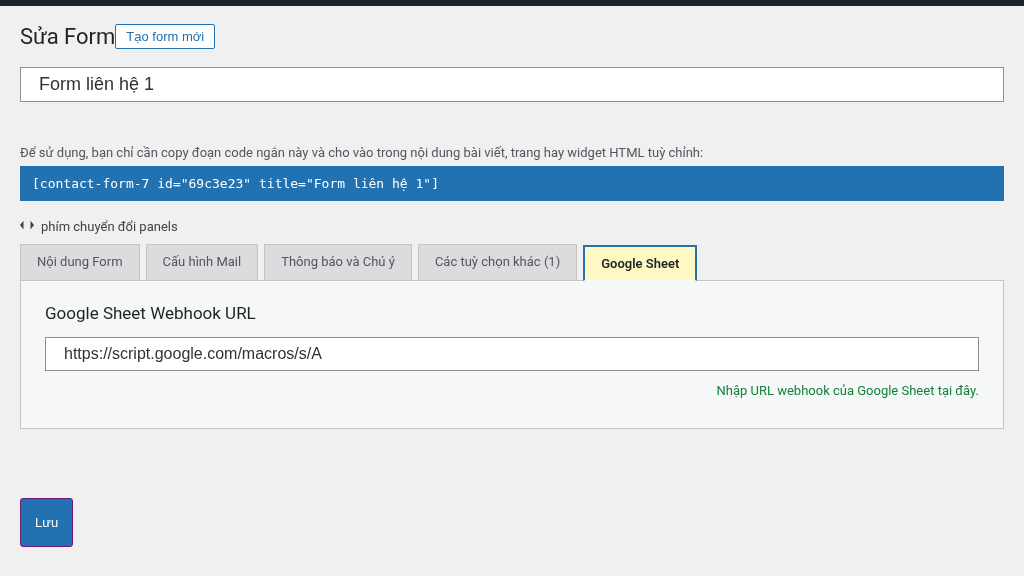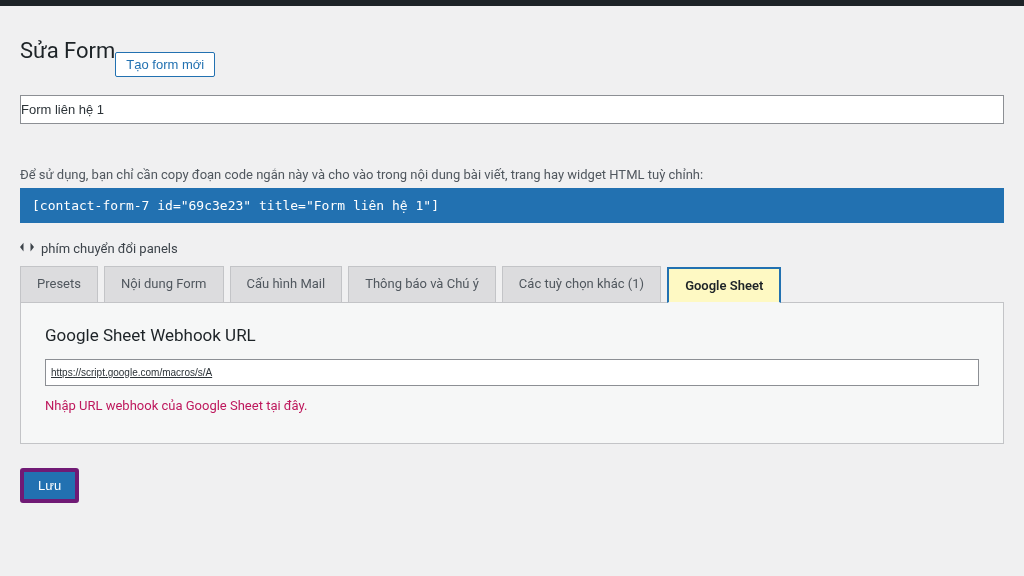--- a/index.html
+++ b/index.html
@@ -28,26 +28,25 @@
       color: #1d2327;
     }
     .new-form-btn {
       border: 1px solid #2271b1;
       color: #2271b1;
       background: #fff;
       padding: 4px 10px;
       font-size: 13px;
       border-radius: 2px;
       cursor: pointer;
-      margin-top: 28px;
     }
     .title-input {
       width: 100%;
-      font-size: 13px;
-      padding: 6px 0;
+      font-size: 18px;
+      padding: 6px 18px;
       border: 1px solid #8c8f94;
       background: #fff;
       color: #2c3338;
       margin-bottom: 14px;
     }
     .help-text {
       font-size: 13px;
       color: #50575e;
       margin-bottom: 6px;
       margin-top: 29px;
@@ -100,40 +99,41 @@
       margin-bottom: 24px;
     }
     .field-label {
       font-size: 17px;
       font-weight: 400;
       color: #1d2327;
       margin-bottom: 14px;
     }
     .webhook-input {
       width: 100%;
-      padding: 7px 5px;
+      padding: 7px 18px;
       border: 1px solid #8c8f94;
       background: #fff;
-      font-size: 10px;
+      font-size: 16px;
       color: #2c3338;
       margin-bottom: 12px;
-      text-decoration: underline;
     }
     .field-desc {
       font-size: 13px;
-      color: #be185d;
+      color: #15803d;
+      text-align: right;
     }
     .save-btn {
       background: #2271b1;
-      border: 4px solid #701a75;
+      border: 1px solid #701a75;
       color: #fff;
-      padding: 6px 14px;
+      padding: 16px 14px;
       font-size: 13px;
       border-radius: 3px;
       cursor: pointer;
+      margin-top: 45px;
     }
   </style>
 </head>
 <body>
 
 <div class="topbar"></div>
 
 <div class="wrap">
 
   <div class="header-row">
@@ -150,21 +150,20 @@
   <div class="panel-toggle">
     <span>
       <svg viewBox="0 0 16 12" fill="currentColor">
           <path d="M4 1 L0 6 L4 11 Z M12 1 L16 6 L12 11 Z"></path>
         </svg>
     </span>
     <span>phím chuyển đổi panels</span>
   </div>
 
   <div class="tabs">
-    <div class="tab">Presets</div>
     <div class="tab">Nội dung Form</div>
     <div class="tab">Cấu hình Mail</div>
     <div class="tab">Thông báo và Chú ý</div>
     <div class="tab">Các tuỳ chọn khác (1)</div>
     <div class="tab active">Google Sheet</div>
   </div>
 
   <div class="tab-panel">
     <h2 class="field-label">Google Sheet Webhook URL</h2>
     <input type="text" class="webhook-input" value="https://script.google.com/macros/s/A" style="">

